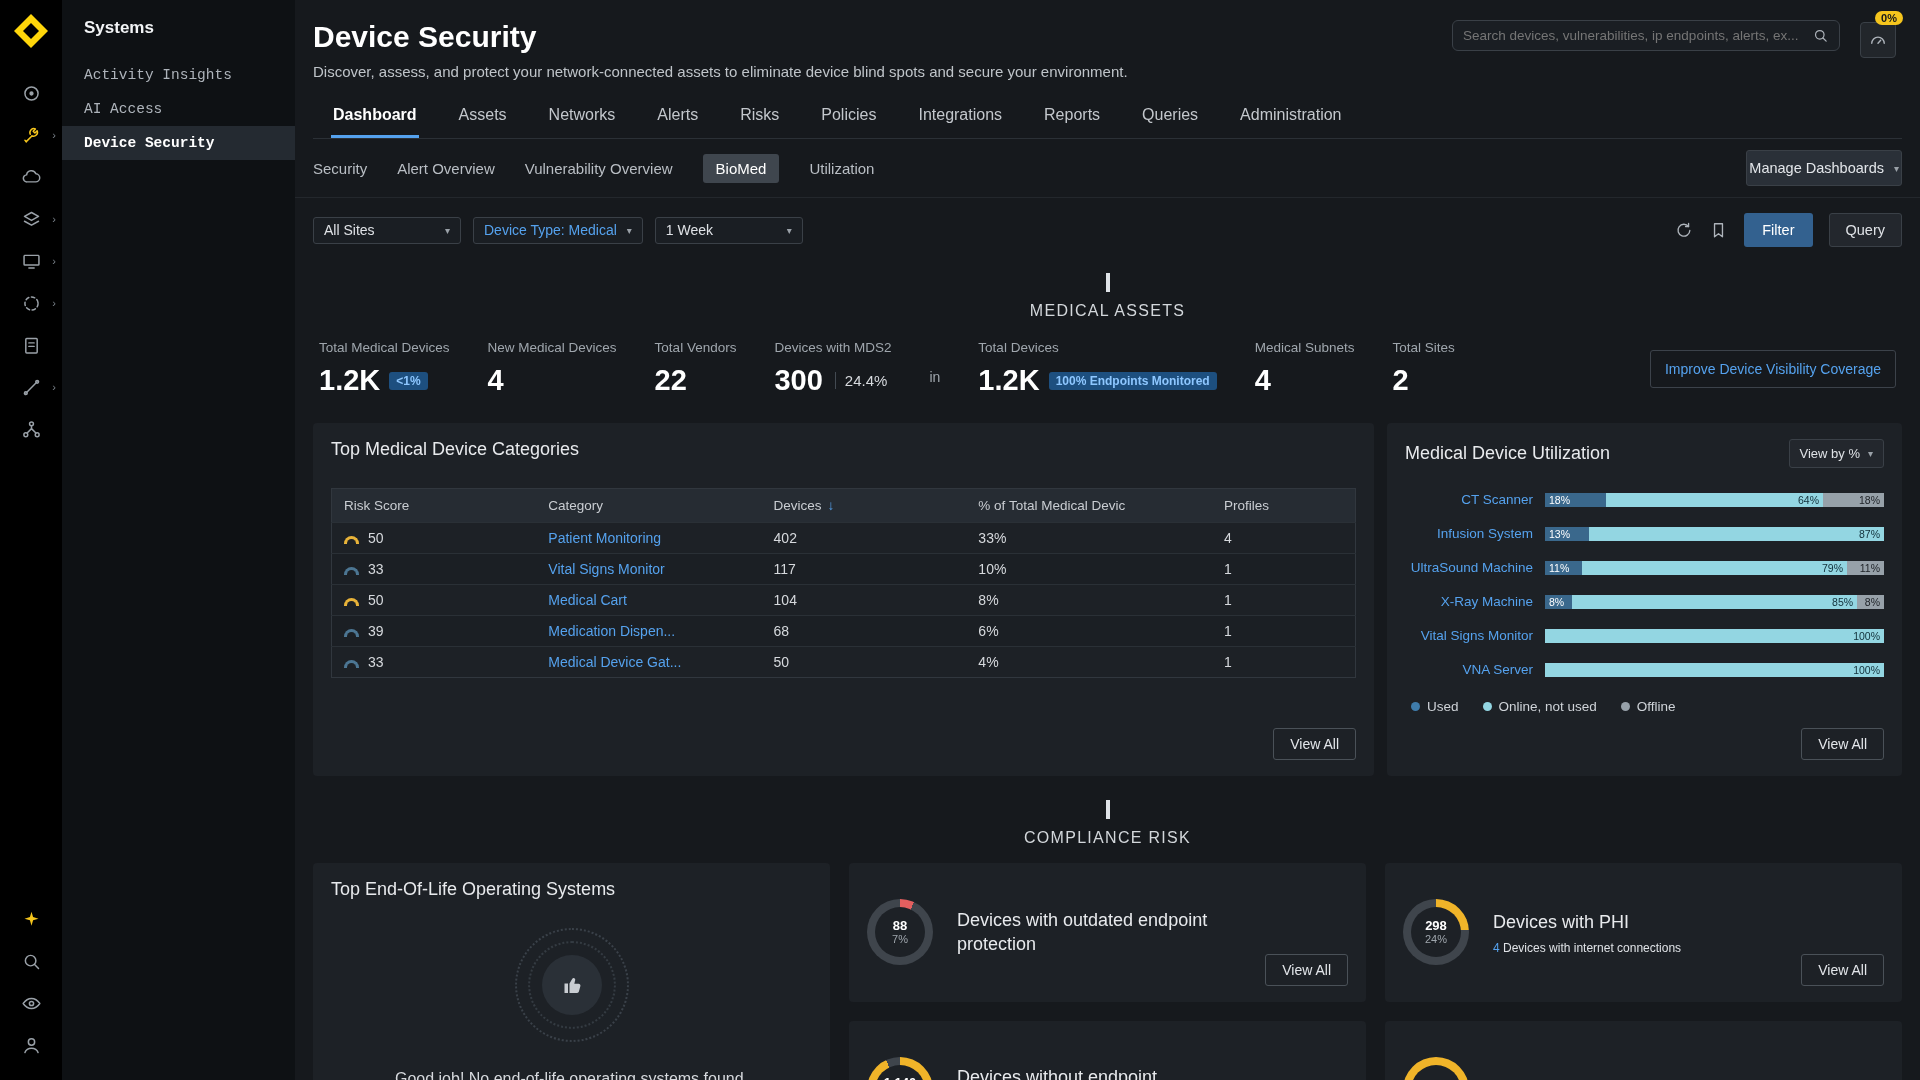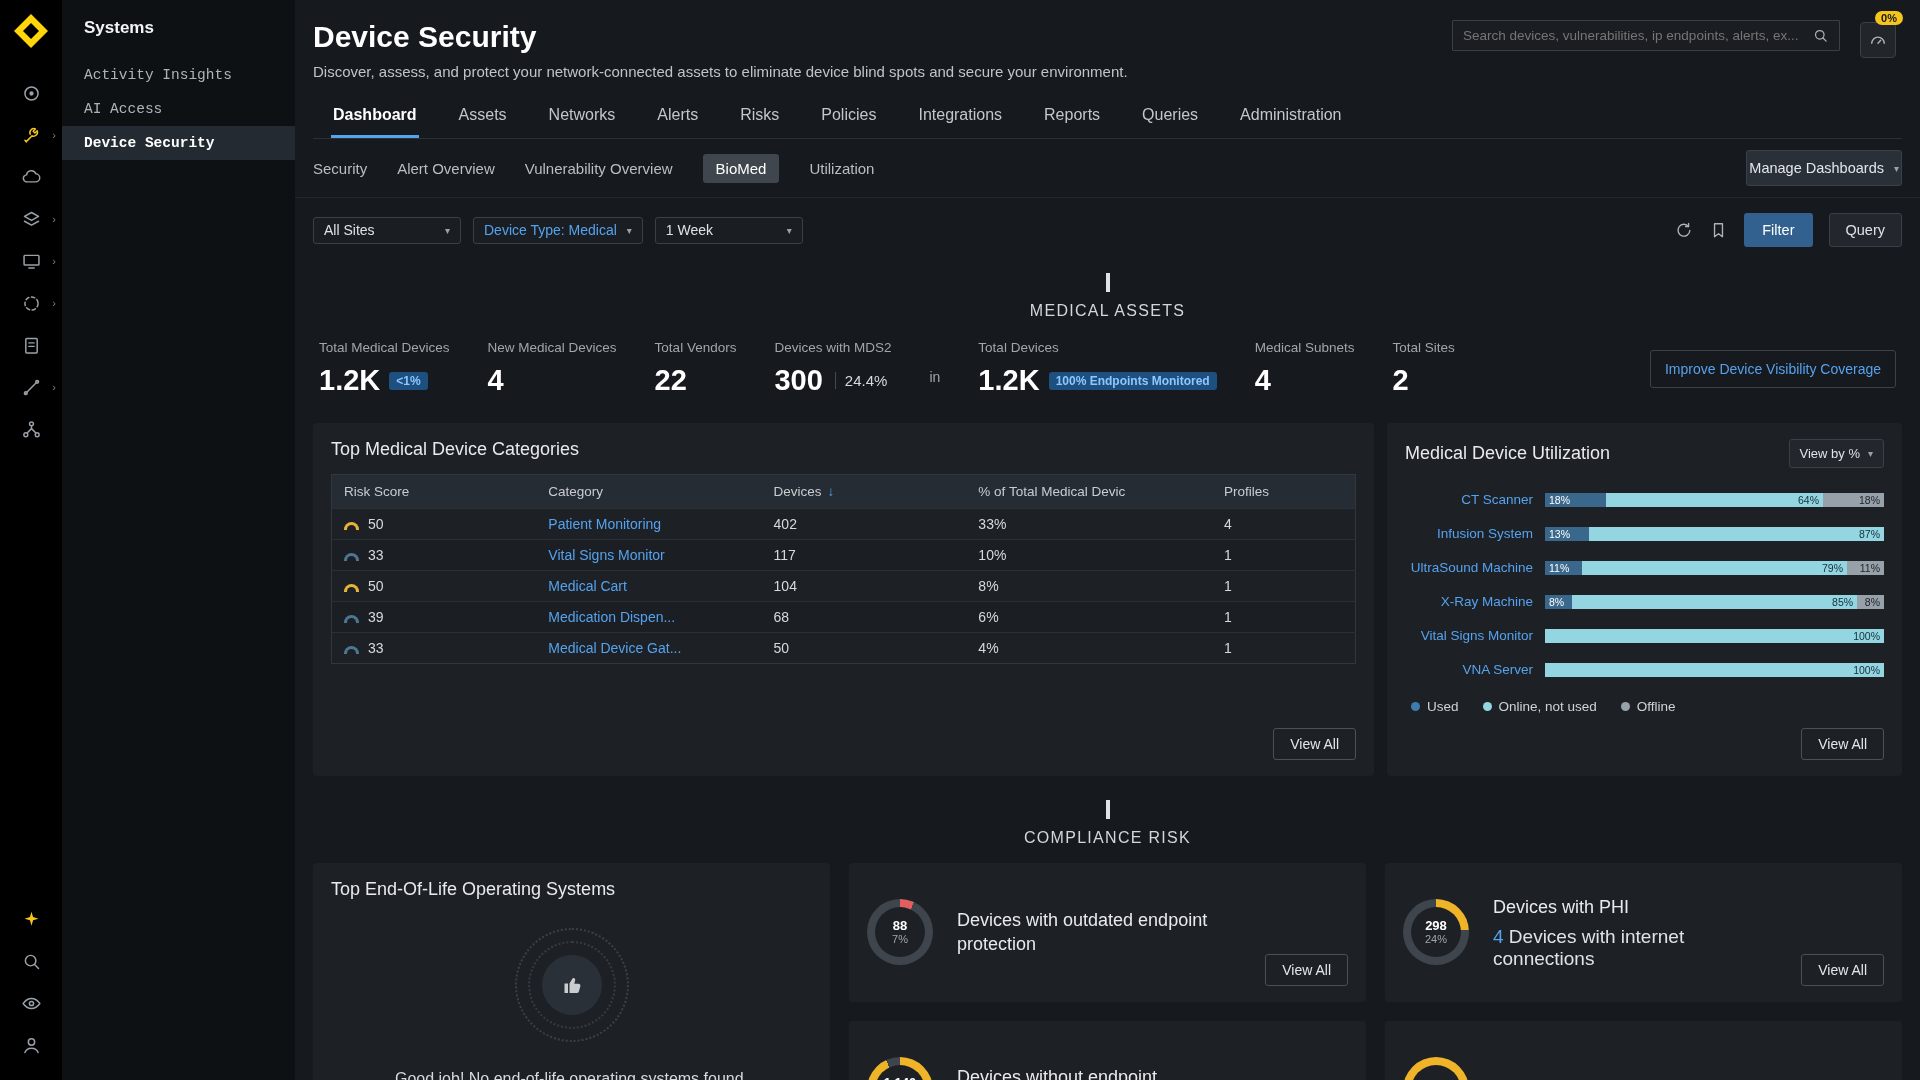--- a/index.html
+++ b/index.html
@@ -23,21 +23,21 @@
   .side-item { padding:9px 22px; font-size:14.5px; color:#aeb4bb; cursor:pointer;font-family:Liberation Mono, monospace; }
   .side-item.active { background:#242a31; color:#fff; font-weight:bold; }
 
   
   .main { flex:1; min-width:0; display:flex; flex-direction:column; }
   .main-top { padding:20px 18px 0; }
   .header-row { display:flex; justify-content:space-between; align-items:flex-start; }
   .page-title { font-size:30px; color:#fff; font-weight:bold; }
   .page-sub { font-size:15px; color:#bfc4c9; margin-top:9px; }
   .header-right { display:flex; gap:20px; align-items:flex-start; }
-  .search-box { width:388px; height:31px; background:#1a1e23; border:1px solid #3a4047; border-radius:1px; display:flex; align-items:center; padding:0 10px; gap:8px; }
+  .search-box { width:388px; height:31px; background:#1a1e23; border:1px solid #3a4047; border-radius:6px; display:flex; align-items:center; padding:0 10px; gap:8px; }
   .search-box input { flex:1; background:transparent; border:none; outline:none; color:#cfd3d8; font-size:13.5px; font-family:"Liberation Sans", sans-serif; }
   .search-box svg { width:17px; height:17px; color:#aeb4bb; flex:none; cursor:pointer; }
   .coverage { position:relative; margin-top:2px; margin-right:6px; }
   .coverage-box { width:36px; height:36px; border:1px solid #3a4047; background:#22262b; border-radius:4px; display:flex; align-items:center; justify-content:center; color:#aeb4bb; cursor:pointer; }
   .coverage-box svg { width:20px; height:20px; }
   .coverage-pill { position:absolute; top:-11px; right:-7px; background:#f5c51d; color:#15181c; font-size:11px; font-weight:bold; border-radius:9px; padding:1px 6px; }
 
   .tabs { display:flex; gap:38px; padding:0 18px; margin-top:16px; border-bottom:1px solid #2b3036; }
   .tab { padding:10px 2px 11px; font-size:16px; color:#c3c7cc; cursor:pointer; border-bottom:3px solid transparent; }
   .tab.active { color:#fff; font-weight:bold; border-bottom-color:#55a2ee; }
@@ -72,21 +72,21 @@
   .stats-in { font-size:14px; color:#9fa6ad; align-self:center; margin-top:16px; }
   .visibility-btn { margin-left:auto; align-self:center; border:1px solid #3c424a; color:#55a2ee; font-size:14px; padding:10px 14px; border-radius:3px; background:transparent; cursor:pointer; font-family:inherit; }
 
   
   .cards-row { display:flex; gap:13px; align-items:stretch; }
   .card { background:#1d2126; border-radius:4px; padding:16px 18px; }
   .card-categories { flex:1; min-width:0; display:flex; flex-direction:column; }
   .card-utilization { width:515px; flex:none; display:flex; flex-direction:column; }
   .card-title { font-size:18px; color:#e8eaed; }
 
-  .cat-table { width:100%; border:1px solid #31373e; border-collapse:collapse; margin-top:14px; font-size:14px; }
+  .cat-table { width:100%; border:1px solid #31373e; border-collapse:collapse; margin-top:28px; font-size:14px; }
   .cat-table th { background:#262c33; text-align:left; color:#c9cdd2; font-weight:normal; padding:9px 12px; font-size:13.5px; white-space:nowrap; }
   .cat-table td { padding:7px 12px; border-top:1px solid #2a3036; color:#d6d9dd; }
   .cat-table tr:nth-child(even) td { background:#1b1f24; }
   .cat-link { color:#55a2ee; cursor:pointer; }
   .sort-arrow { color:#55a2ee; margin-left:6px; cursor:pointer; }
   .gauge { display:inline-block; width:15px; height:8px; border:3px solid #4c7693; border-bottom:none; border-radius:15px 15px 0 0; margin-right:9px; vertical-align:-1px; }
   .gauge.med { border-color:#e8b339; }
   .gauge.high { border-color:#e87d33; }
   .card-footer { display:flex; justify-content:flex-end; margin-top:auto; padding-top:14px; }
   .btn-viewall { border:1px solid #4a5158; background:transparent; color:#e3e6ea; font-size:14px; padding:7px 16px; border-radius:3px; cursor:pointer; font-family:inherit; }
@@ -120,21 +120,21 @@
   .eol-msg { font-size:16px; color:#d6d9dd; text-align:center; }
 
   .donut-card { display:flex; align-items:center; gap:24px; position:relative; min-height:138px; }
   .donut { width:66px; height:66px; border-radius:50%; position:relative; flex:none; display:flex; align-items:center; justify-content:center; }
   .donut::before { content:""; position:absolute; inset:8px; background:#1d2126; border-radius:50%; }
   .donut-center { position:relative; text-align:center; line-height:1.2; }
   .donut-value { font-size:13px; font-weight:bold; color:#fff; }
   .donut-pct { font-size:11px; color:#9fa6ad; }
   .donut-text { max-width:270px; }
   .donut-label { font-size:18px; color:#e8eaed; line-height:1.35; }
-  .donut-sub { font-size:19px; margin-top:7px; color:#dfe2e6; }
+  .donut-sub { font-size:12px; margin-top:7px; color:#dfe2e6; }
   .donut-sub .n { color:#55a2ee; }
   .donut-card .btn-viewall { position:absolute; right:18px; bottom:16px; }
 
   svg.icn { fill:none; stroke:currentColor; stroke-width:1.7; stroke-linecap:round; stroke-linejoin:round; }
 </style>
 </head>
 <body>
 
 <div class="app">
 

